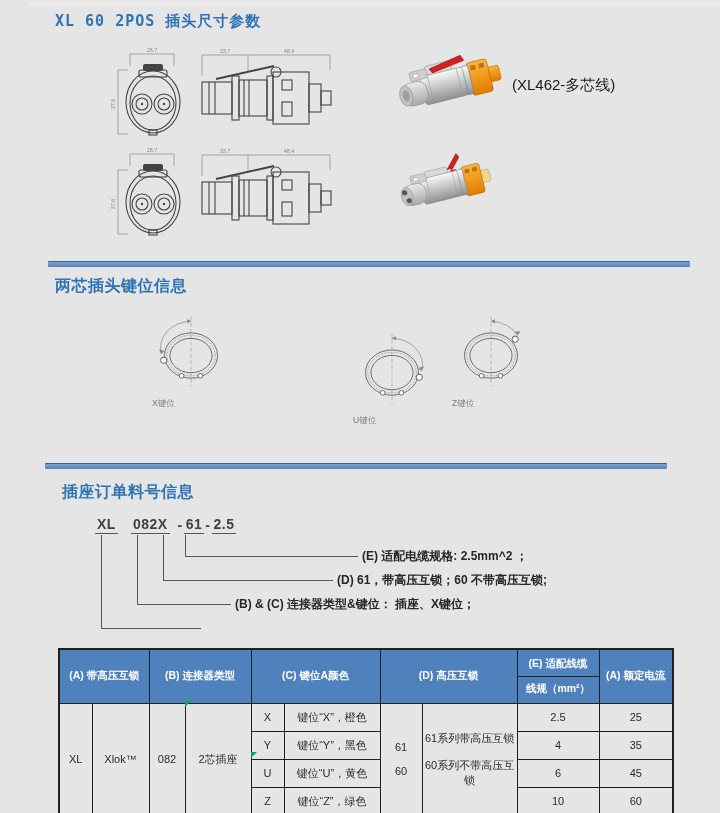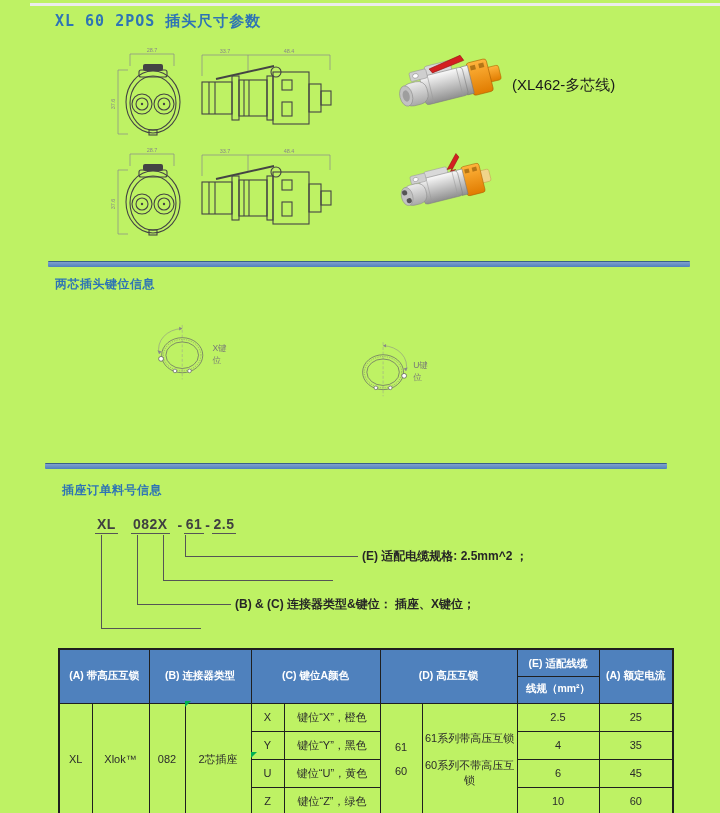--- a/index.html
+++ b/index.html
@@ -1,25 +1,25 @@
 <!DOCTYPE html>
 <html><head>
 <meta charset="utf-8">
 <style>
   html,body{margin:0;padding:0;background:#ffffff;}
-  .page{position:relative;width:720px;height:813px;background:#bef264;overflow:hidden;
+  .page{position:relative;width:720px;height:813px;background:#e5e5e5;overflow:hidden;
         font-family:"Liberation Sans",sans-serif;color:#222;}
   .abs{position:absolute;}
   .top-rule{left:30px;top:3px;width:690px;height:3px;background:#ececec;}
   .h1{left:55px;top:12px;font-family:"DejaVu Sans Mono",monospace;font-size:15px;
       font-weight:600;color:#2e74b5;letter-spacing:1px;}
-  .sec-title{font-size:12px;font-weight:bold;color:#2e74b5;letter-spacing:.5px;}
+  .sec-title{font-size:16px;font-weight:bold;color:#2e74b5;letter-spacing:.5px;}
   .divider{height:5px;background:linear-gradient(#7fa2cd,#4f81bd);border-top:1px solid #38618c;border-radius:1px;}
   .photo-label{font-size:15px;color:#1a1a1a;}
-  .keygroup{display:flex;flex-direction:row;align-items:center;width:78px;}
+  .keygroup{display:flex;flex-direction:column;align-items:flex-start;width:78px;}
   .keylabel{font-size:8.5px;color:#777;margin-top:2px;}
   
   .code-row{left:95px;top:516px;display:flex;align-items:flex-end;font-size:14px;
             font-weight:600;color:#404040;letter-spacing:.5px;}
   .code-seg{border-bottom:1.5px solid #555;padding:0 2px 1px 2px;}
   .code-sep{padding:0 1px 1px 1px;}
   .gap-lg{width:13px;} .gap-sm{width:7px;}
   .callout-line{border-left:1px solid #555;border-bottom:1px solid #555;}
   .callout-label{font-size:12px;font-weight:bold;color:#262626;white-space:nowrap;}
   
@@ -257,20 +257,37 @@
           <circle cx="62" cy="80" r="3" fill="#fff"></circle>
       </g>
       <circle cx="85" cy="60" r="4" fill="#fff" stroke="#555" stroke-width="1.2"></circle>
       <path d="M50,10 A40,34 0 0 1 88,52" stroke="#888" fill="none" stroke-width=".9"></path>
       <polygon points="50,10 55,7 55,13" fill="#888"></polygon>
         <polygon points="88,52 91,46 84,48" fill="#888"></polygon>
     </svg>
     <div class="keylabel">U键位</div>
   </div>
 
+  <div class="abs keygroup" style="left:452px;top:312px">
+    <svg width="78" height="84" viewBox="0 0 100 104">
+      <line x1="50" y1="4" x2="50" y2="94" stroke="#999" stroke-width=".8" stroke-dasharray="5,3"></line>
+      <g stroke="#666" fill="none" stroke-width="1.2">
+        <ellipse cx="50" cy="54" rx="34" ry="29"></ellipse>
+        <ellipse cx="50" cy="54" rx="31" ry="26" stroke-dasharray="2,2" stroke-width=".7"></ellipse>
+        <ellipse cx="50" cy="54" rx="27" ry="22"></ellipse>
+        <circle cx="38" cy="80" r="3" fill="#fff"></circle>
+          <circle cx="62" cy="80" r="3" fill="#fff"></circle>
+      </g>
+      <circle cx="81" cy="33" r="4" fill="#fff" stroke="#555" stroke-width="1.2"></circle>
+      <path d="M50,10 A40,34 0 0 1 84,28" stroke="#888" fill="none" stroke-width=".9"></path>
+      <polygon points="50,10 55,7 55,13" fill="#888"></polygon>
+        <polygon points="84,28 88,23 80,23" fill="#888"></polygon>
+    </svg>
+    <div class="keylabel">Z键位</div>
+  </div>
 
   <div class="abs divider" style="left:45px;top:463px;width:622px"></div>
   <div class="abs sec-title" style="left:62px;top:482px">插座订单料号信息</div>
 
   <div class="abs code-row">
     <span class="code-seg">XL</span>
     <span class="gap-lg"></span>
     <span class="code-seg">082X</span>
     <span class="gap-sm"></span>
     <span class="code-sep">-</span>
@@ -278,20 +295,21 @@
     <span class="code-sep">-</span>
     <span class="code-seg">2.5</span>
   </div>
 
   <div class="abs callout-line" style="left:185px;top:535px;width:172px;height:21px"></div>
   <div class="abs callout-line" style="left:163px;top:535px;width:169px;height:45px"></div>
   <div class="abs callout-line" style="left:137px;top:535px;width:93px;height:69px"></div>
   <div class="abs callout-line" style="left:101px;top:535px;width:99px;height:93px"></div>
 
   <div class="abs callout-label" style="left:362px;top:548px">(E) 适配电缆规格: 2.5mm^2 ；</div>
+  <div class="abs callout-label" style="left:337px;top:572px">(D) 61，带高压互锁；60 不带高压互锁;</div>
   <div class="abs callout-label" style="left:235px;top:596px">(B) &amp; (C) 连接器类型&amp;键位： 插座、X键位；</div>
 
   <table class="spec abs" style="left:58px;top:648px">
     <colgroup>
       <col style="width:33px">
         <col style="width:57px">
         <col style="width:36px">
         <col style="width:66px">
       <col style="width:33px">
         <col style="width:96px">

